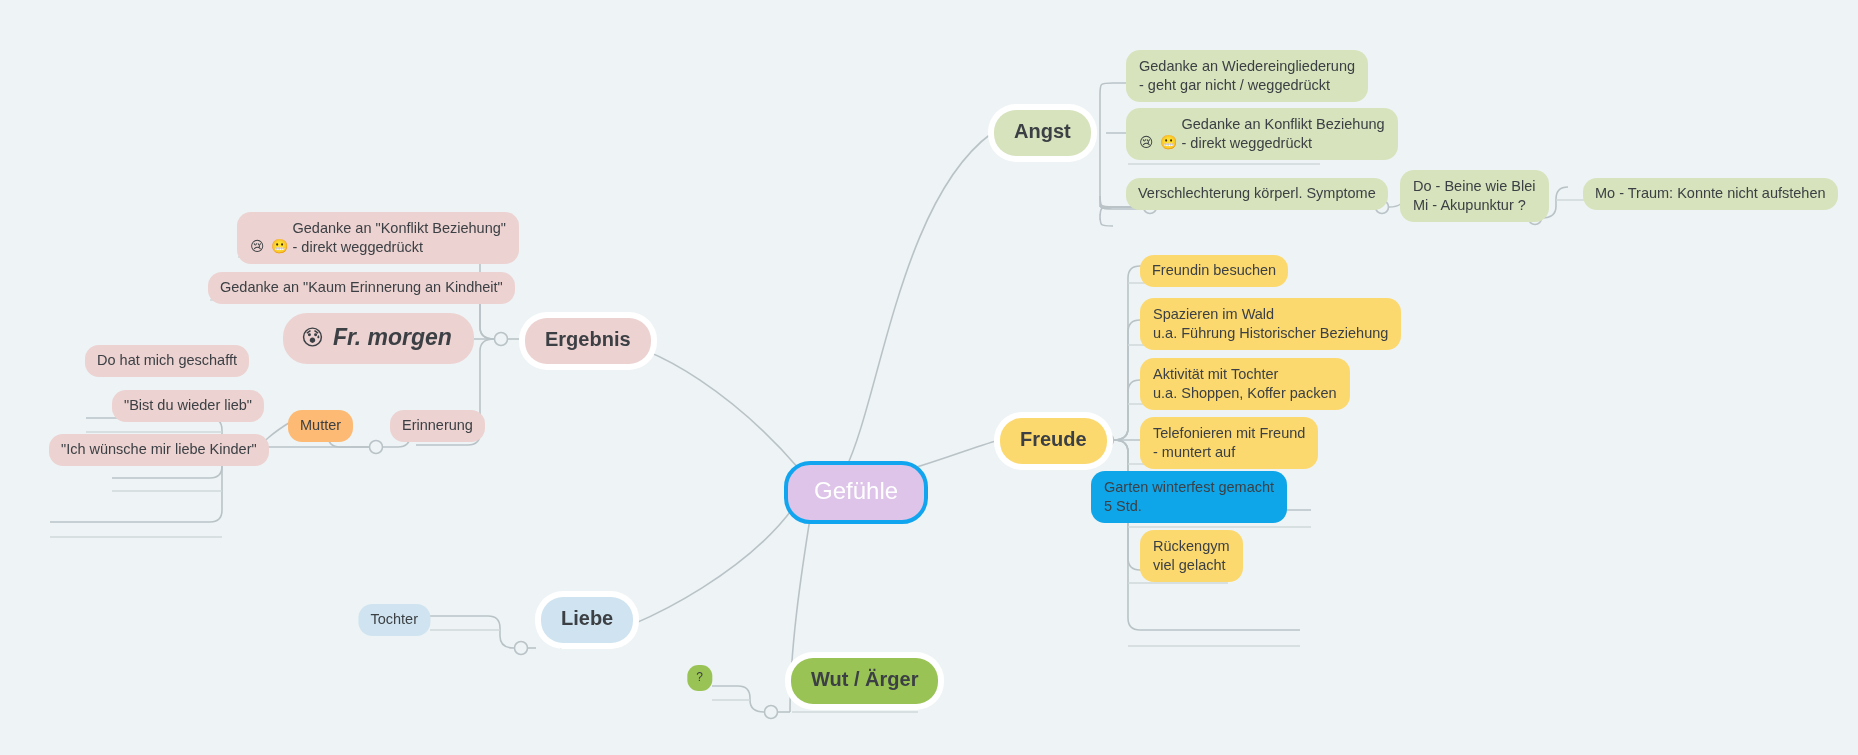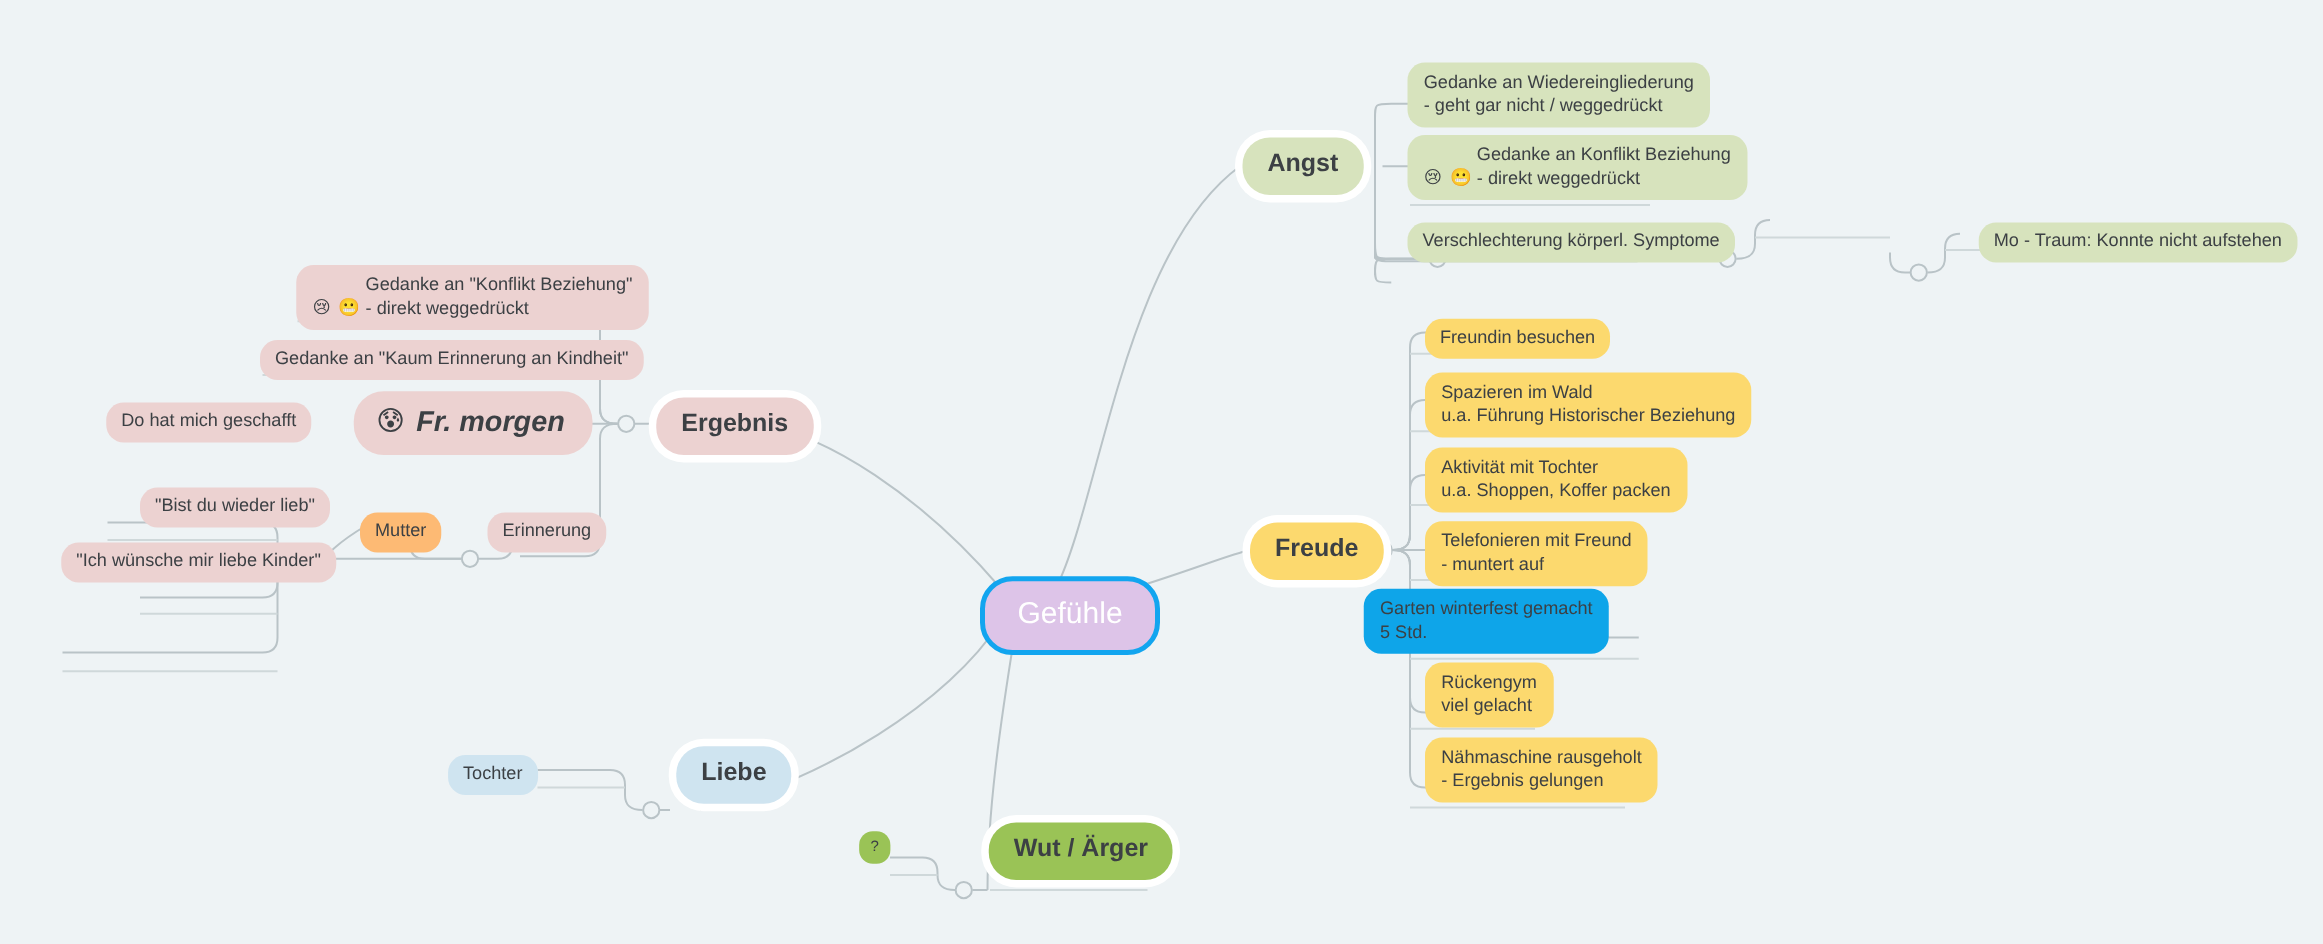--- a/index.html
+++ b/index.html
@@ -186,20 +186,24 @@
   <div class="node pill two" style="left:1126px;top:108px;background:#d7e3bd;">
     <span class="emoji">😢 😬</span>
     <span class="l2">Gedanke an Konflikt Beziehung
 - direkt weggedrückt</span>
   </div>
 
   <div class="node pill" style="left:1126px;top:178px;background:#d7e3bd;">
     <span>Verschlechterung körperl. Symptome</span>
   </div>
 
+  <div class="node pill two l2" style="left:1400px;top:170px;background:#d7e3bd;">
+    <span>Do - Beine wie Blei
+Mi - Akupunktur ?</span>
+  </div>
 
   <div class="node pill" style="left:1583px;top:178px;background:#d7e3bd;">
     <span>Mo - Traum: Konnte nicht aufstehen</span>
   </div>
 
   <div class="node main" style="left:1000px;top:418px;background:#fcd96e;">
     <span>Freude</span>
   </div>
 
   <div class="node pill" style="left:1140px;top:255px;background:#fcd96e;">
@@ -224,45 +228,41 @@
   <div class="node pill two l2" style="left:1091px;top:471px;background:#0ea5e9;">
     <span>Garten winterfest gemacht
 5 Std.</span>
   </div>
 
   <div class="node pill two l2" style="left:1140px;top:530px;background:#fcd96e;">
     <span>Rückengym
 viel gelacht</span>
   </div>
 
-  <div class="node pill two l2" style="left:1140px;top:590px;background:#fcd96e;">
-    <span>Nähmaschine rausgeholt
-- Ergebnis gelungen</span>
-  </div>
 
   <div class="node main" style="left:525px;top:318px;background:#ecd2d1;">
     <span>Ergebnis</span>
   </div>
 
   <div class="node pill two" style="left:237px;top:212px;background:#ecd2d1;">
     <span class="emoji">😢 😬</span>
     <span class="l2">Gedanke an "Konflikt Beziehung"
 - direkt weggedrückt</span>
   </div>
 
   <div class="node pill" style="left:208px;top:272px;background:#ecd2d1;">
     <span>Gedanke an "Kaum Erinnerung an Kindheit"</span>
   </div>
 
   <div class="node pill frmorgen" style="left:283px;top:313px;background:#ecd2d1;">
     <span class="emoji-big">😰</span>
     <span>Fr. morgen</span>
   </div>
 
-  <div class="node pill" style="left:85px;top:322px;background:#ecd2d1;">
+  <div class="node pill" style="left:85px;top:345px;background:#ecd2d1;">
     <span>Do hat mich geschafft</span>
   </div>
 
   <div class="node pill" style="left:112px;top:390px;background:#ecd2d1;">
     <span>"Bist du wieder lieb"</span>
   </div>
 
   <div class="node pill" style="left:49px;top:434px;background:#ecd2d1;">
     <span>"Ich wünsche mir liebe Kinder"</span>
   </div>

